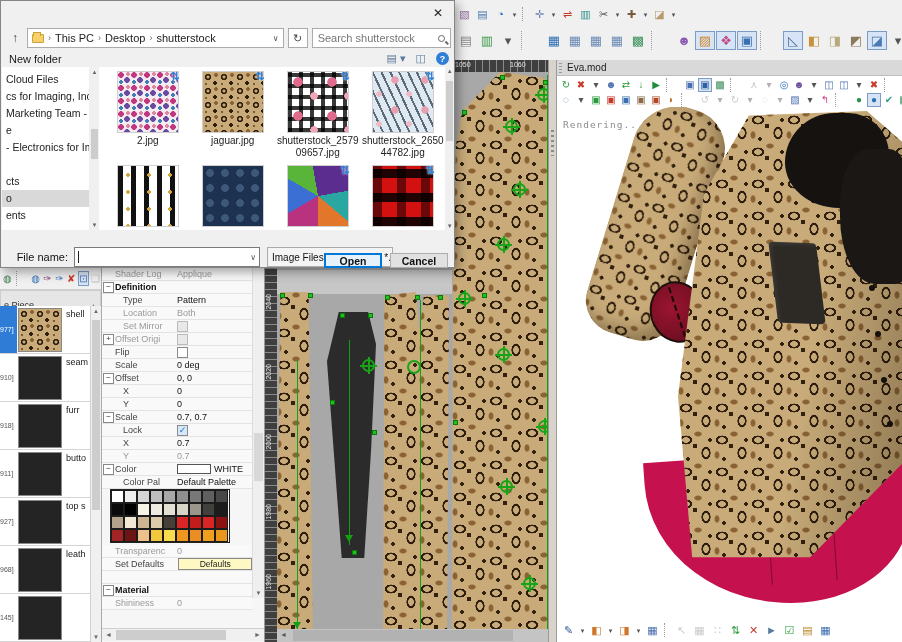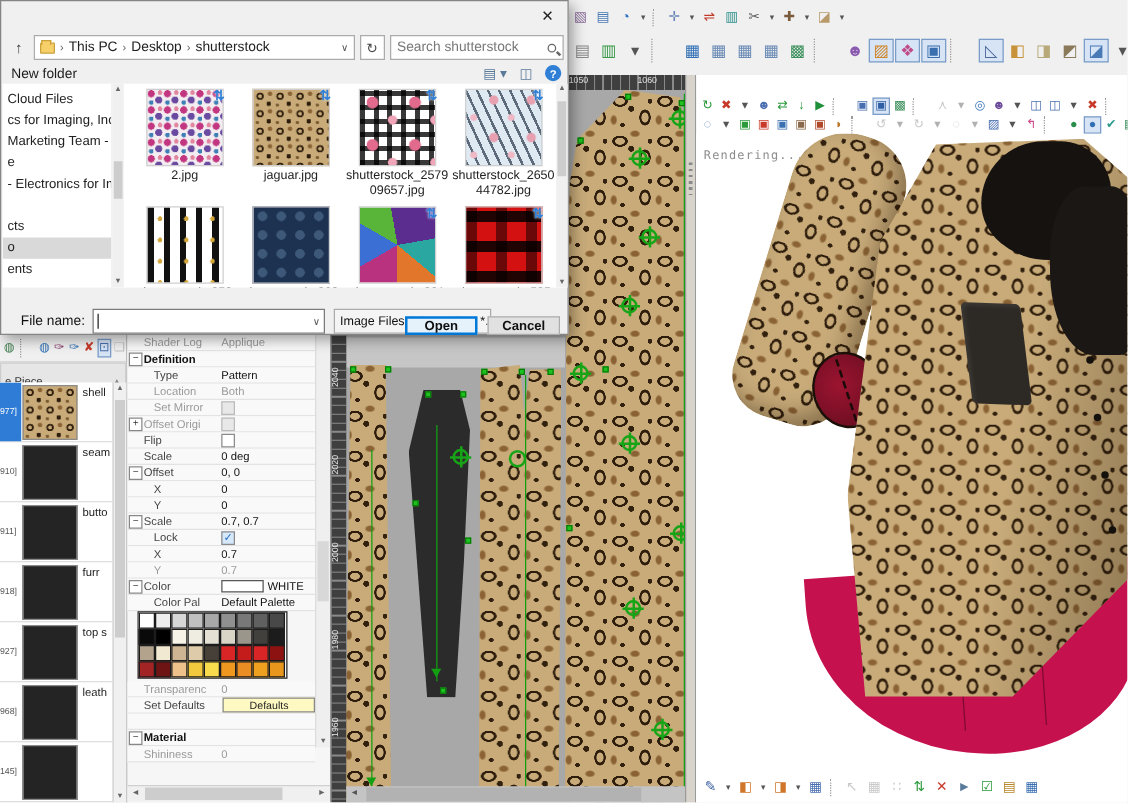--- a/index.html
+++ b/index.html
@@ -445,29 +445,29 @@
           <div class="pname">shell</div>
         </div>
 
         <div class="prow-piece">
           <div class="pid">910]</div>
           <div class="pthumb dark"></div>
           <div class="pname">seam</div>
         </div>
 
         <div class="prow-piece">
+          <div class="pid">918]</div>
+          <div class="pthumb dark"></div>
+          <div class="pname">furr</div>
+        </div>
+
+        <div class="prow-piece">
           <div class="pid">911]</div>
           <div class="pthumb dark"></div>
           <div class="pname">butto</div>
-        </div>
-
-        <div class="prow-piece">
-          <div class="pid">918]</div>
-          <div class="pthumb dark"></div>
-          <div class="pname">furr</div>
         </div>
 
         <div class="prow-piece">
           <div class="pid">927]</div>
           <div class="pthumb dark"></div>
           <div class="pname">top s</div>
         </div>
 
         <div class="prow-piece">
           <div class="pid">968]</div>
@@ -790,20 +790,24 @@
       <span class="hsb-arr" style="left:3px; color:#555;">◄</span>
       <div class="thumb"></div>
     </div>
   </div>
 
   <div class="abs" id="split">
       <div class="grip"></div>
     </div>
 
   <div class="abs" id="v3d">
+    <div id="v3d-title">
+      <div class="grip"></div>
+      <span>Eva.mod</span>
+    </div>
     <div class="tbar" id="tb-3d1">
 
         <span class="ticon">
           <span class="tg" style="color: rgb(42, 154, 58);">↻</span>
         </span>
 
         <span class="ticon">
           <span class="tg" style="color: rgb(200, 57, 42);">✖</span>
         </span>
 

